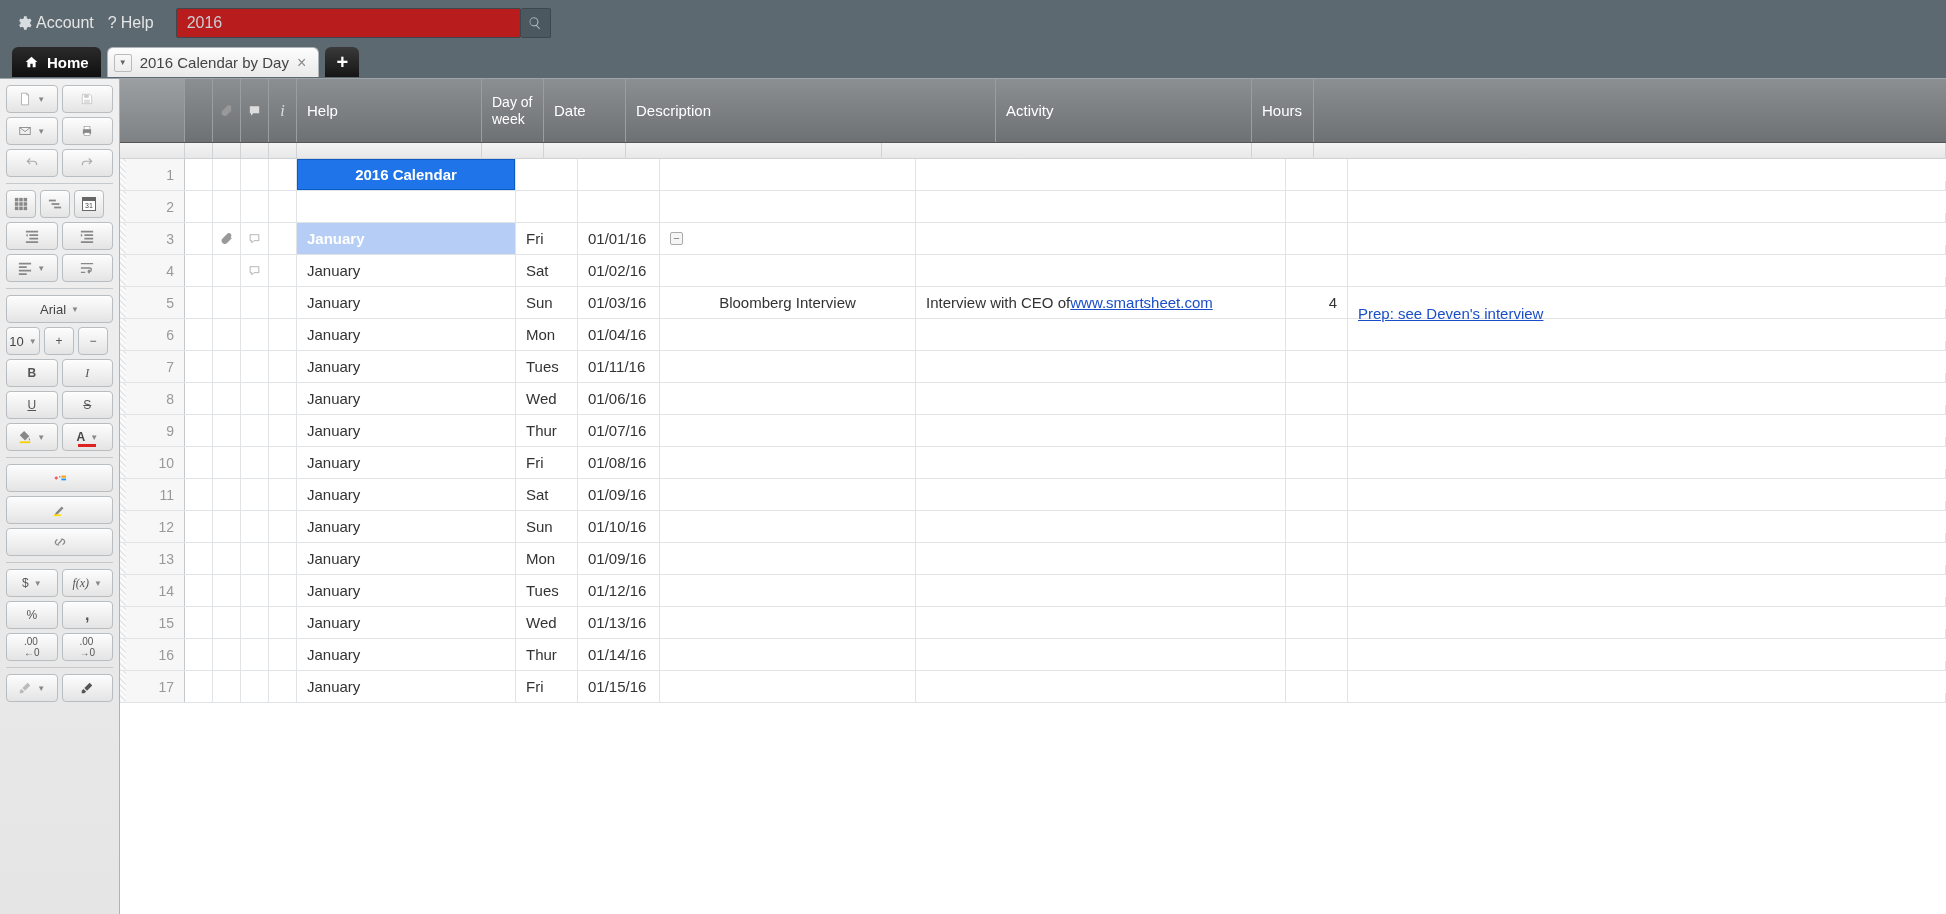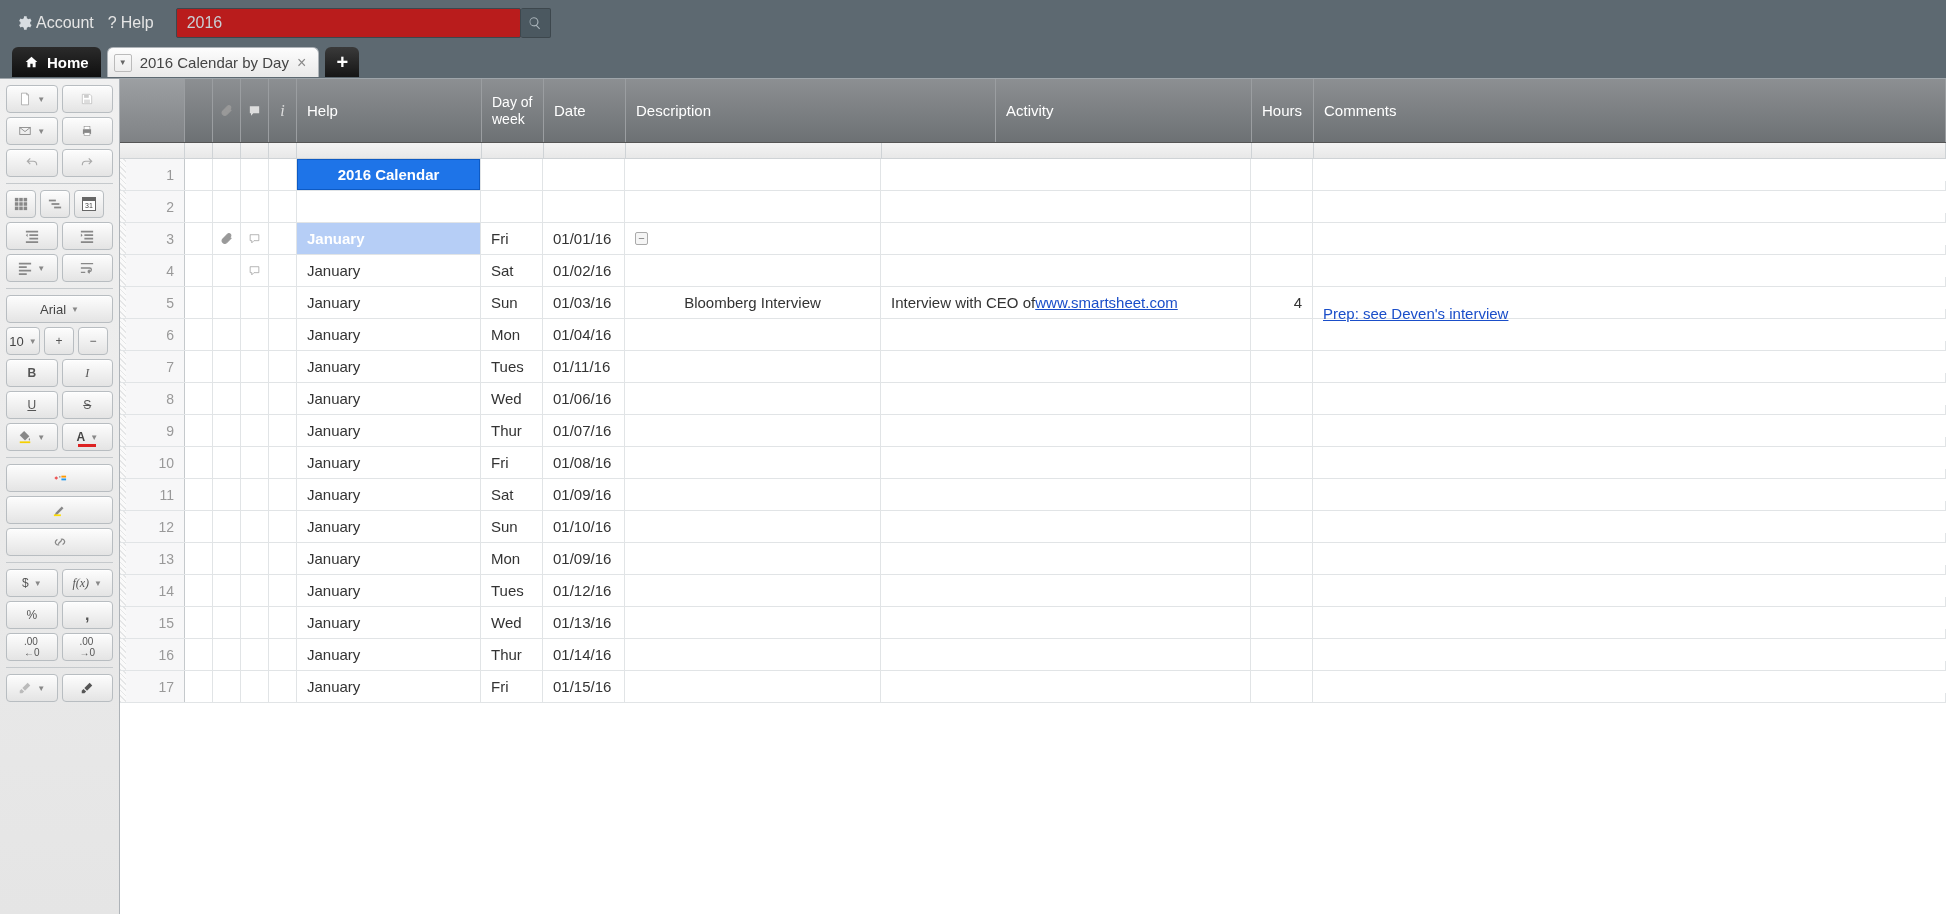--- a/index.html
+++ b/index.html
@@ -186,21 +186,21 @@
   position: relative;
 }
 .gcell.rownum::before {
   content: '';
   position: absolute;
   left: 0; top: 0; bottom: 0;
   width: 6px;
   background: repeating-linear-gradient(45deg, #e5e6e7, #e5e6e7 1px, #fafafa 1px, #fafafa 4px);
 }
 .gcell.icon { width: 28px; justify-content: center; padding: 0; }
-.gcell.month { width: 184px; }
+.gcell.month { width: 219px; }
 .gcell.dow { width: 62px; }
 .gcell.date { width: 82px; }
 .gcell.activity { width: 256px; }
 .gcell.desc { width: 370px; }
 .gcell.hours { width: 62px; justify-content: flex-end; }
 .gcell.comments { flex: 1; margin-top: 22px; }
 
 .month-title {
   background: #1e74e8;
   color: #fff;
@@ -504,21 +504,20 @@
         </div>
       <div class="hcell icon">
           <i style="color:#ddd;font-family:serif;font-size:16px">i</i>
         </div>
       <div class="hcell month">Help</div>
       <div class="hcell dow">Day of week</div>
       <div class="hcell date">Date</div>
       <div class="hcell desc">Description</div>
       <div class="hcell activity">Activity</div>
       <div class="hcell hours">Hours</div>
-      <div class="hcell comments">Comments</div>
     </div>
     <div class="subheader">
       <div style="width:65px"></div>
         <div style="width:28px"></div>
         <div style="width:28px"></div>
         <div style="width:28px"></div>
         <div style="width:28px"></div>
       <div style="width:185px"></div>
         <div style="width:62px"></div>
         <div style="width:82px"></div>

